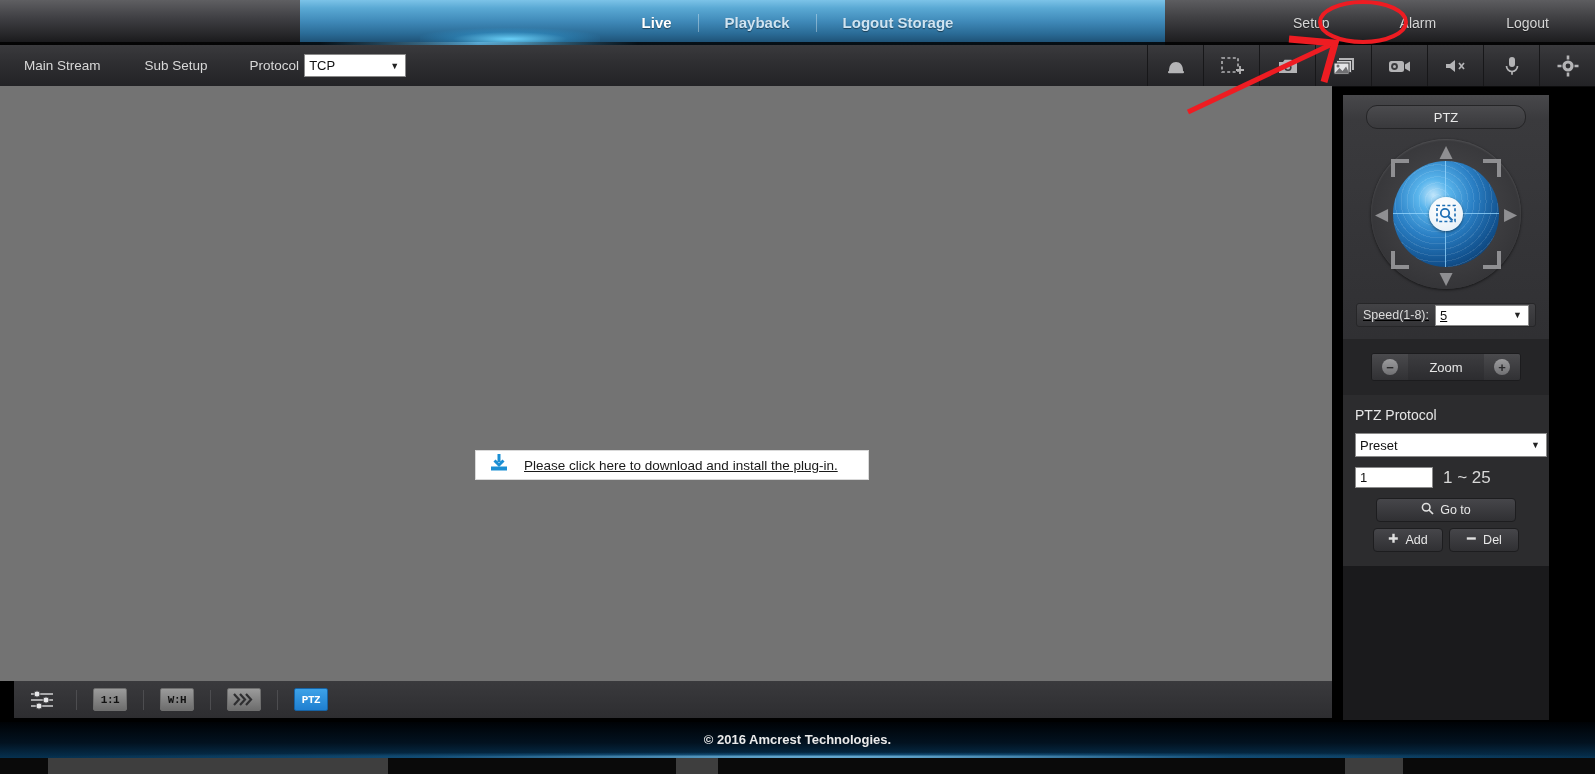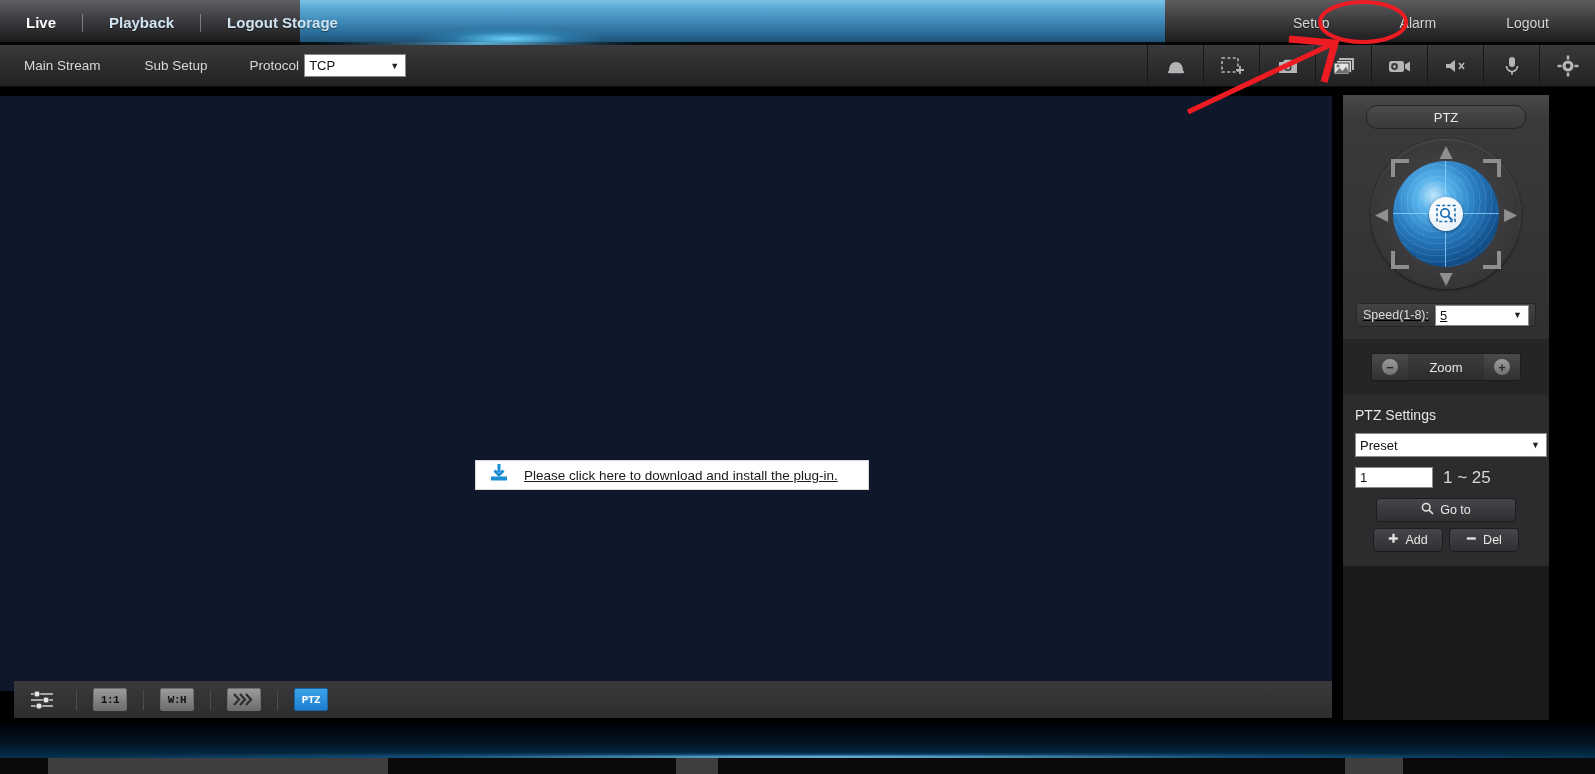--- a/index.html
+++ b/index.html
@@ -18,21 +18,21 @@
   .hdr-right-fade{position:absolute;right:0;top:0;width:430px;height:45px;
     background:linear-gradient(to bottom,#5d5d60 0%,#434346 35%,#2c2c2f 70%,#19191b 100%);}
   .hdr-mid-glow{position:absolute;left:420px;top:28px;width:180px;height:22px;
     background:radial-gradient(ellipse at center,rgba(110,215,255,.95) 0%,rgba(50,160,220,.35) 45%,rgba(0,0,0,0) 75%);}
 
   .logo{position:absolute;left:18px;top:8px;display:flex;align-items:center;gap:10px;z-index:5;}
   .logo-mark{width:30px;height:32px;position:relative;}
   .logo-text{color:#fff;font-size:22px;letter-spacing:7.5px;font-weight:400;}
 
   .nav{position:absolute;left:0;right:0;top:0;height:45px;display:flex;align-items:center;
-       gap:0;z-index:6;}
+       justify-content:center;gap:0;z-index:6;}
   .nav-item{color:#cfe4f2;font-size:15px;font-weight:bold;padding:0 26px;cursor:pointer;
     text-shadow:0 1px 1px rgba(0,0,0,.45);}
   .nav-item.active{color:#ffffff;}
   .nav-sep{width:1px;height:18px;background:rgba(255,255,255,.35);}
 
   .nav-right{position:absolute;right:18px;top:0;height:45px;display:flex;align-items:center;
              gap:14px;z-index:7;}
   .nav-right .nav-item{color:#d6d6d6;font-size:14px;font-weight:normal;padding:0 28px;}
 
   
@@ -47,21 +47,21 @@
        font-family:"Liberation Sans",sans-serif;}
   .sel .caret{position:absolute;right:6px;font-size:9px;color:#222;}
   #protocol-select{width:92px;}
 
   .toolicons{position:absolute;right:0;top:0;height:41px;display:flex;align-items:stretch;}
   .ticon{width:55px;display:flex;align-items:center;justify-content:center;cursor:pointer;
     border-left:1px solid #171719;}
   .ticon svg{display:block;}
 
   
-  .video{position:absolute;left:0;top:96px;width:1332px;height:595px;background:#0f172a;}
+  .video{position:absolute;left:0;top:86px;width:1332px;height:595px;background:#737373;}
   .plugin-box{position:absolute;left:475px;top:364px;width:394px;height:30px;background:#fff;
     display:flex;align-items:center;gap:14px;padding-left:12px;box-sizing:border-box;
     border:1px solid #d9d9d9;}
   .plugin-link{color:#1a1a1a;font-size:13.5px;text-decoration:underline;cursor:pointer;}
 
   .bottombar{position:absolute;left:14px;top:681px;width:1318px;height:37px;
     background:linear-gradient(to bottom,#3a3a3d,#2d2d30);display:flex;align-items:center;
     gap:0;padding-left:12px;box-sizing:border-box;}
   .bbtn{width:34px;height:22px;margin-right:16px;display:flex;align-items:center;
     justify-content:center;cursor:pointer;}
@@ -330,21 +330,21 @@
           <span class="zcircle">−</span>
         </span>
         <span class="zlabel">Zoom</span>
         <span class="zbtn">
           <span class="zcircle">+</span>
         </span>
       </div>
     </div>
 
     <div class="ptzset">
-      <div class="ptzset-title">PTZ Settings</div>
+      <div class="ptzset-title">PTZ Protocol</div>
       <div class="sel" id="preset-select">
         <span>Preset</span>
         <span class="caret">▼</span>
       </div>
       <div class="presetrow">
         <div class="txtin">
           <span>1</span>
         </div>
         <span class="range">1 ~ 25</span>
       </div>
@@ -373,20 +373,21 @@
               </svg>
           </span>
           <span>Del</span>
         </div>
       </div>
     </div>
   </div>
 
   <div class="footer">
     <div class="footer-glow"></div>
+    <div class="footer-text">© 2016 Amcrest Technologies.</div>
     <div class="taskbar">
       <span class="tb-seg" style="left:48px;width:340px;"></span>
       <span class="tb-seg" style="left:676px;width:42px;"></span>
       <span class="tb-seg" style="left:1345px;width:58px;"></span>
     </div>
   </div>
 
   <svg class="anno" viewBox="0 0 1595 774">
     <ellipse cx="1363" cy="22" rx="43" ry="20" fill="none" stroke="#ee1c22" stroke-width="4"></ellipse>
     <path d="M1188 112 L1330 45" stroke="#ee1c22" stroke-width="5" fill="none"></path>

